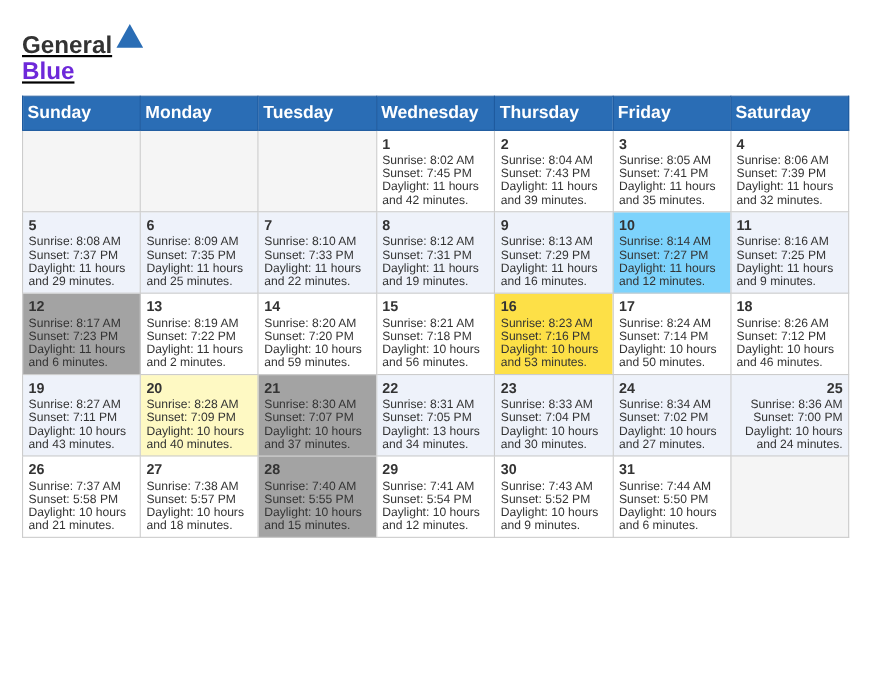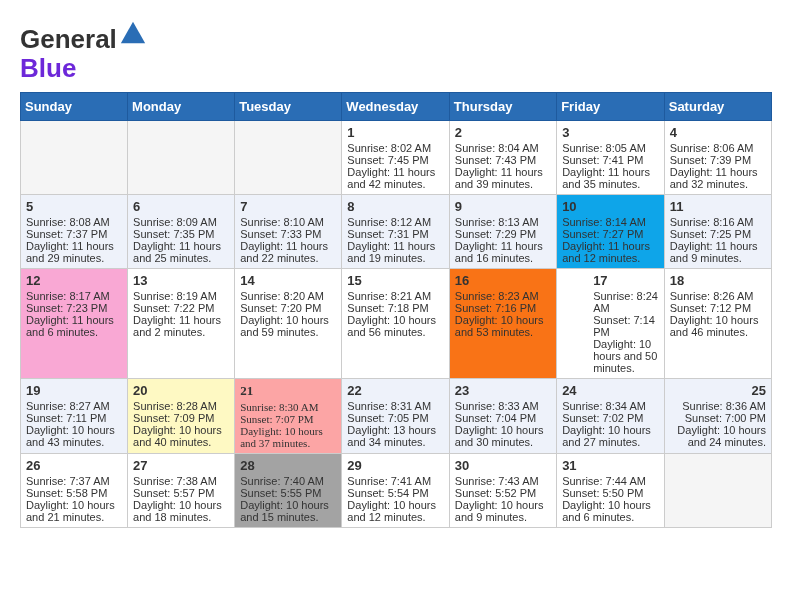--- a/index.html
+++ b/index.html
@@ -14,23 +14,24 @@
       display: flex;
       align-items: flex-start;
       justify-content: space-between;
       margin-bottom: 10px;
     }
     .logo {
       display: flex;
       align-items: center;
     }
     .logo-text {
-      font-size: 26px;
+      font-size: 22px;
       font-weight: bold;
       line-height: 1.1;
+      text-decoration: underline;
     }
     .logo-general { color: #333; }
     .logo-blue { color: #6d28d9; }
     .logo-icon {
       width: 28px;
       height: 28px;
       margin-left: 2px;
     }
     .title-block {
       text-align: right;
@@ -45,21 +46,21 @@
       color: #555;
     }
     .calendar {
       width: 100%;
       border-collapse: collapse;
       border: 1px solid #ccc;
     }
     .calendar th {
       background-color: #2a6db5;
       color: #fff;
-      font-size: 13px;
+      font-size: 16px;
       font-weight: bold;
       padding: 6px 4px;
       text-align: left;
       border: 1px solid #1e5a9e;
     }
     .calendar td {
       vertical-align: top;
       border: 1px solid #ccc;
       padding: 4px 5px;
       font-size: 11px;
@@ -171,35 +172,35 @@
           <div>Sunrise: 8:12 AM</div>
           <div>Sunset: 7:31 PM</div>
           <div>Daylight: 11 hours and 19 minutes.</div>
         </td>
         <td style="background-color: rgb(238, 242, 250);">
           <span class="day-num">9</span>
           <div>Sunrise: 8:13 AM</div>
           <div>Sunset: 7:29 PM</div>
           <div>Daylight: 11 hours and 16 minutes.</div>
         </td>
-        <td style="background-color: #0ea5e9;">
+        <td style="background-color: #7dd3fc;">
           <span class="day-num">10</span>
           <div>Sunrise: 8:14 AM</div>
           <div>Sunset: 7:27 PM</div>
           <div>Daylight: 11 hours and 12 minutes.</div>
         </td>
         <td style="background-color: rgb(238, 242, 250);">
           <span class="day-num">11</span>
           <div>Sunrise: 8:16 AM</div>
           <div>Sunset: 7:25 PM</div>
           <div>Daylight: 11 hours and 9 minutes.</div>
         </td>
       </tr>
       <tr>
-        <td style="background-color: #f9a8d4;">
+        <td style="background-color: #a3a3a3;">
           <span class="day-num">12</span>
           <div>Sunrise: 8:17 AM</div>
           <div>Sunset: 7:23 PM</div>
           <div>Daylight: 11 hours and 6 minutes.</div>
         </td>
         <td style="background-color: rgb(255, 255, 255);">
           <span class="day-num">13</span>
           <div>Sunrise: 8:19 AM</div>
           <div>Sunset: 7:22 PM</div>
           <div>Daylight: 11 hours and 2 minutes.</div>
@@ -209,27 +210,27 @@
           <div>Sunrise: 8:20 AM</div>
           <div>Sunset: 7:20 PM</div>
           <div>Daylight: 10 hours and 59 minutes.</div>
         </td>
         <td style="background-color: rgb(255, 255, 255); margin-left: 20px;">
           <span class="day-num">15</span>
           <div>Sunrise: 8:21 AM</div>
           <div>Sunset: 7:18 PM</div>
           <div>Daylight: 10 hours and 56 minutes.</div>
         </td>
-        <td style="background-color: #f97316;">
+        <td style="background-color: #fde047;">
           <span class="day-num">16</span>
           <div>Sunrise: 8:23 AM</div>
           <div>Sunset: 7:16 PM</div>
           <div>Daylight: 10 hours and 53 minutes.</div>
         </td>
-        <td style="background-color: rgb(255, 255, 255); padding-left: 36px;">
+        <td style="background-color: rgb(255, 255, 255);">
           <span class="day-num">17</span>
           <div>Sunrise: 8:24 AM</div>
           <div>Sunset: 7:14 PM</div>
           <div>Daylight: 10 hours and 50 minutes.</div>
         </td>
         <td style="background-color: rgb(255, 255, 255);">
           <span class="day-num">18</span>
           <div>Sunrise: 8:26 AM</div>
           <div>Sunset: 7:12 PM</div>
           <div>Daylight: 10 hours and 46 minutes.</div>
@@ -241,21 +242,21 @@
           <div>Sunrise: 8:27 AM</div>
           <div>Sunset: 7:11 PM</div>
           <div>Daylight: 10 hours and 43 minutes.</div>
         </td>
         <td style="background-color: #fef9c3;">
           <span class="day-num">20</span>
           <div>Sunrise: 8:28 AM</div>
           <div>Sunset: 7:09 PM</div>
           <div>Daylight: 10 hours and 40 minutes.</div>
         </td>
-        <td style="background-color: #fca5a5; font-family: Liberation Serif, serif;">
+        <td style="background-color: #a3a3a3;">
           <span class="day-num">21</span>
           <div>Sunrise: 8:30 AM</div>
           <div>Sunset: 7:07 PM</div>
           <div>Daylight: 10 hours and 37 minutes.</div>
         </td>
         <td style="background-color: rgb(238, 242, 250);">
           <span class="day-num">22</span>
           <div>Sunrise: 8:31 AM</div>
           <div>Sunset: 7:05 PM</div>
           <div>Daylight: 13 hours and 34 minutes.</div>

